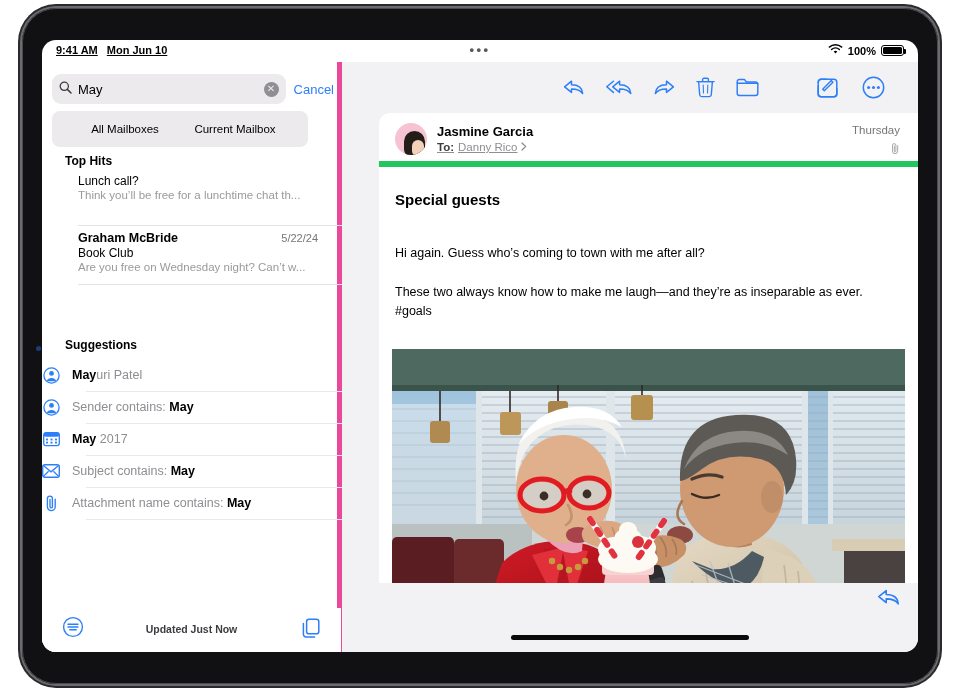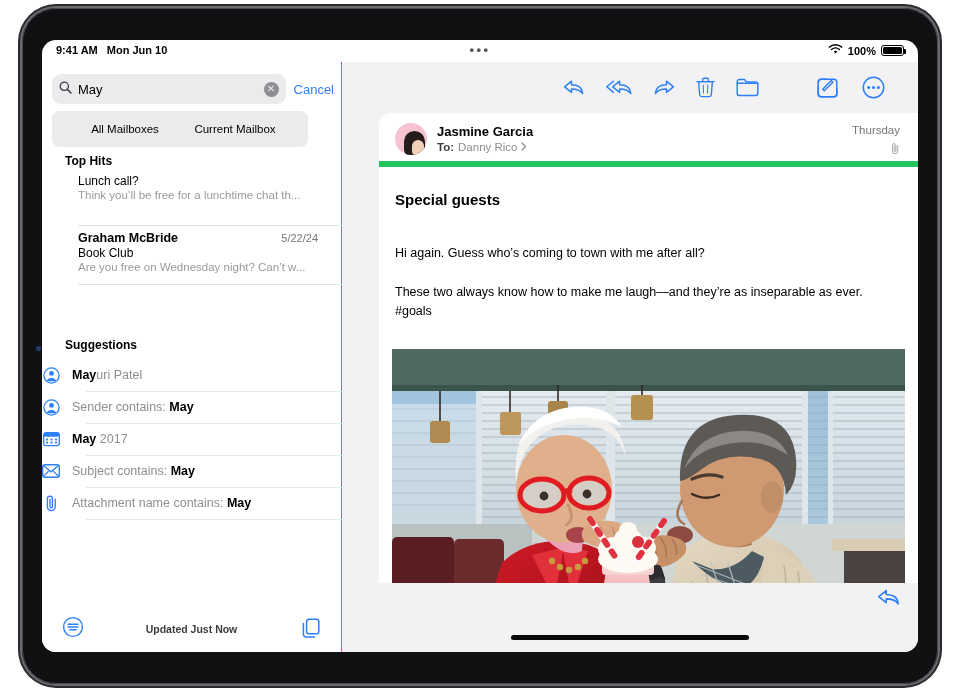--- a/index.html
+++ b/index.html
@@ -44,20 +44,21 @@
   
   #statusbar {
     position: absolute; left: 0; top: 0;
     width: 100%; height: 22px;
     font-size: 11px; font-weight: bold; color: #000;
   }
   #status-left {
     position: absolute; left: 14px; top: 4px;
     display: flex; gap: 9px; align-items: center;
     white-space: nowrap;
+    text-decoration: underline;
   }
   #status-center {
     position: absolute; left: 50%; top: 6px;
     transform: translateX(-50%);
     color: #5a5a5f; letter-spacing: 2.5px;
     font-size: 13px; line-height: 8px;
   }
   #status-right {
     position: absolute; right: 14px; top: 4px;
     display: flex; gap: 5px; align-items: center;
@@ -77,21 +78,21 @@
     position: absolute; right: -3px; top: 3px;
     width: 2px; height: 5px; border-radius: 0 1px 1px 0;
     background: #000;
   }
 
   
   #sidebar {
     position: absolute; left: 0; top: 22px;
     width: 300px; height: 590px;
     background: #ffffff;
-    border-right: 1px solid #ec4899;
+    border-right: 5px solid #ec4899;
   }
 
   #search-row {
     position: absolute; left: 10px; top: 12px;
     width: 282px; height: 30px;
     display: flex; align-items: center; gap: 6px;
   }
   #search-field {
     flex: 1; height: 30px;
     background: #eceaec; border-radius: 9px;
@@ -258,20 +259,21 @@
   }
   #sender-name {
     position: absolute; left: 58px; top: 11px;
     font-size: 13px; font-weight: bold; color: #000;
   }
   #recipient-line {
     position: absolute; left: 58px; top: 28px;
     font-size: 11.5px; color: #8e8e93;
     display: flex; align-items: center; gap: 4px;
     cursor: pointer;
+    text-decoration: underline;
   }
   #recipient-line .to-label { font-weight: bold; color: #3c3c41; }
   #msg-date {
     position: absolute; right: 18px; top: 11px;
     font-size: 11.5px; color: #76767b;
   }
   #attach-indicator {
     position: absolute; right: 18px; top: 28px;
     color: #a8a8ad;
   }

